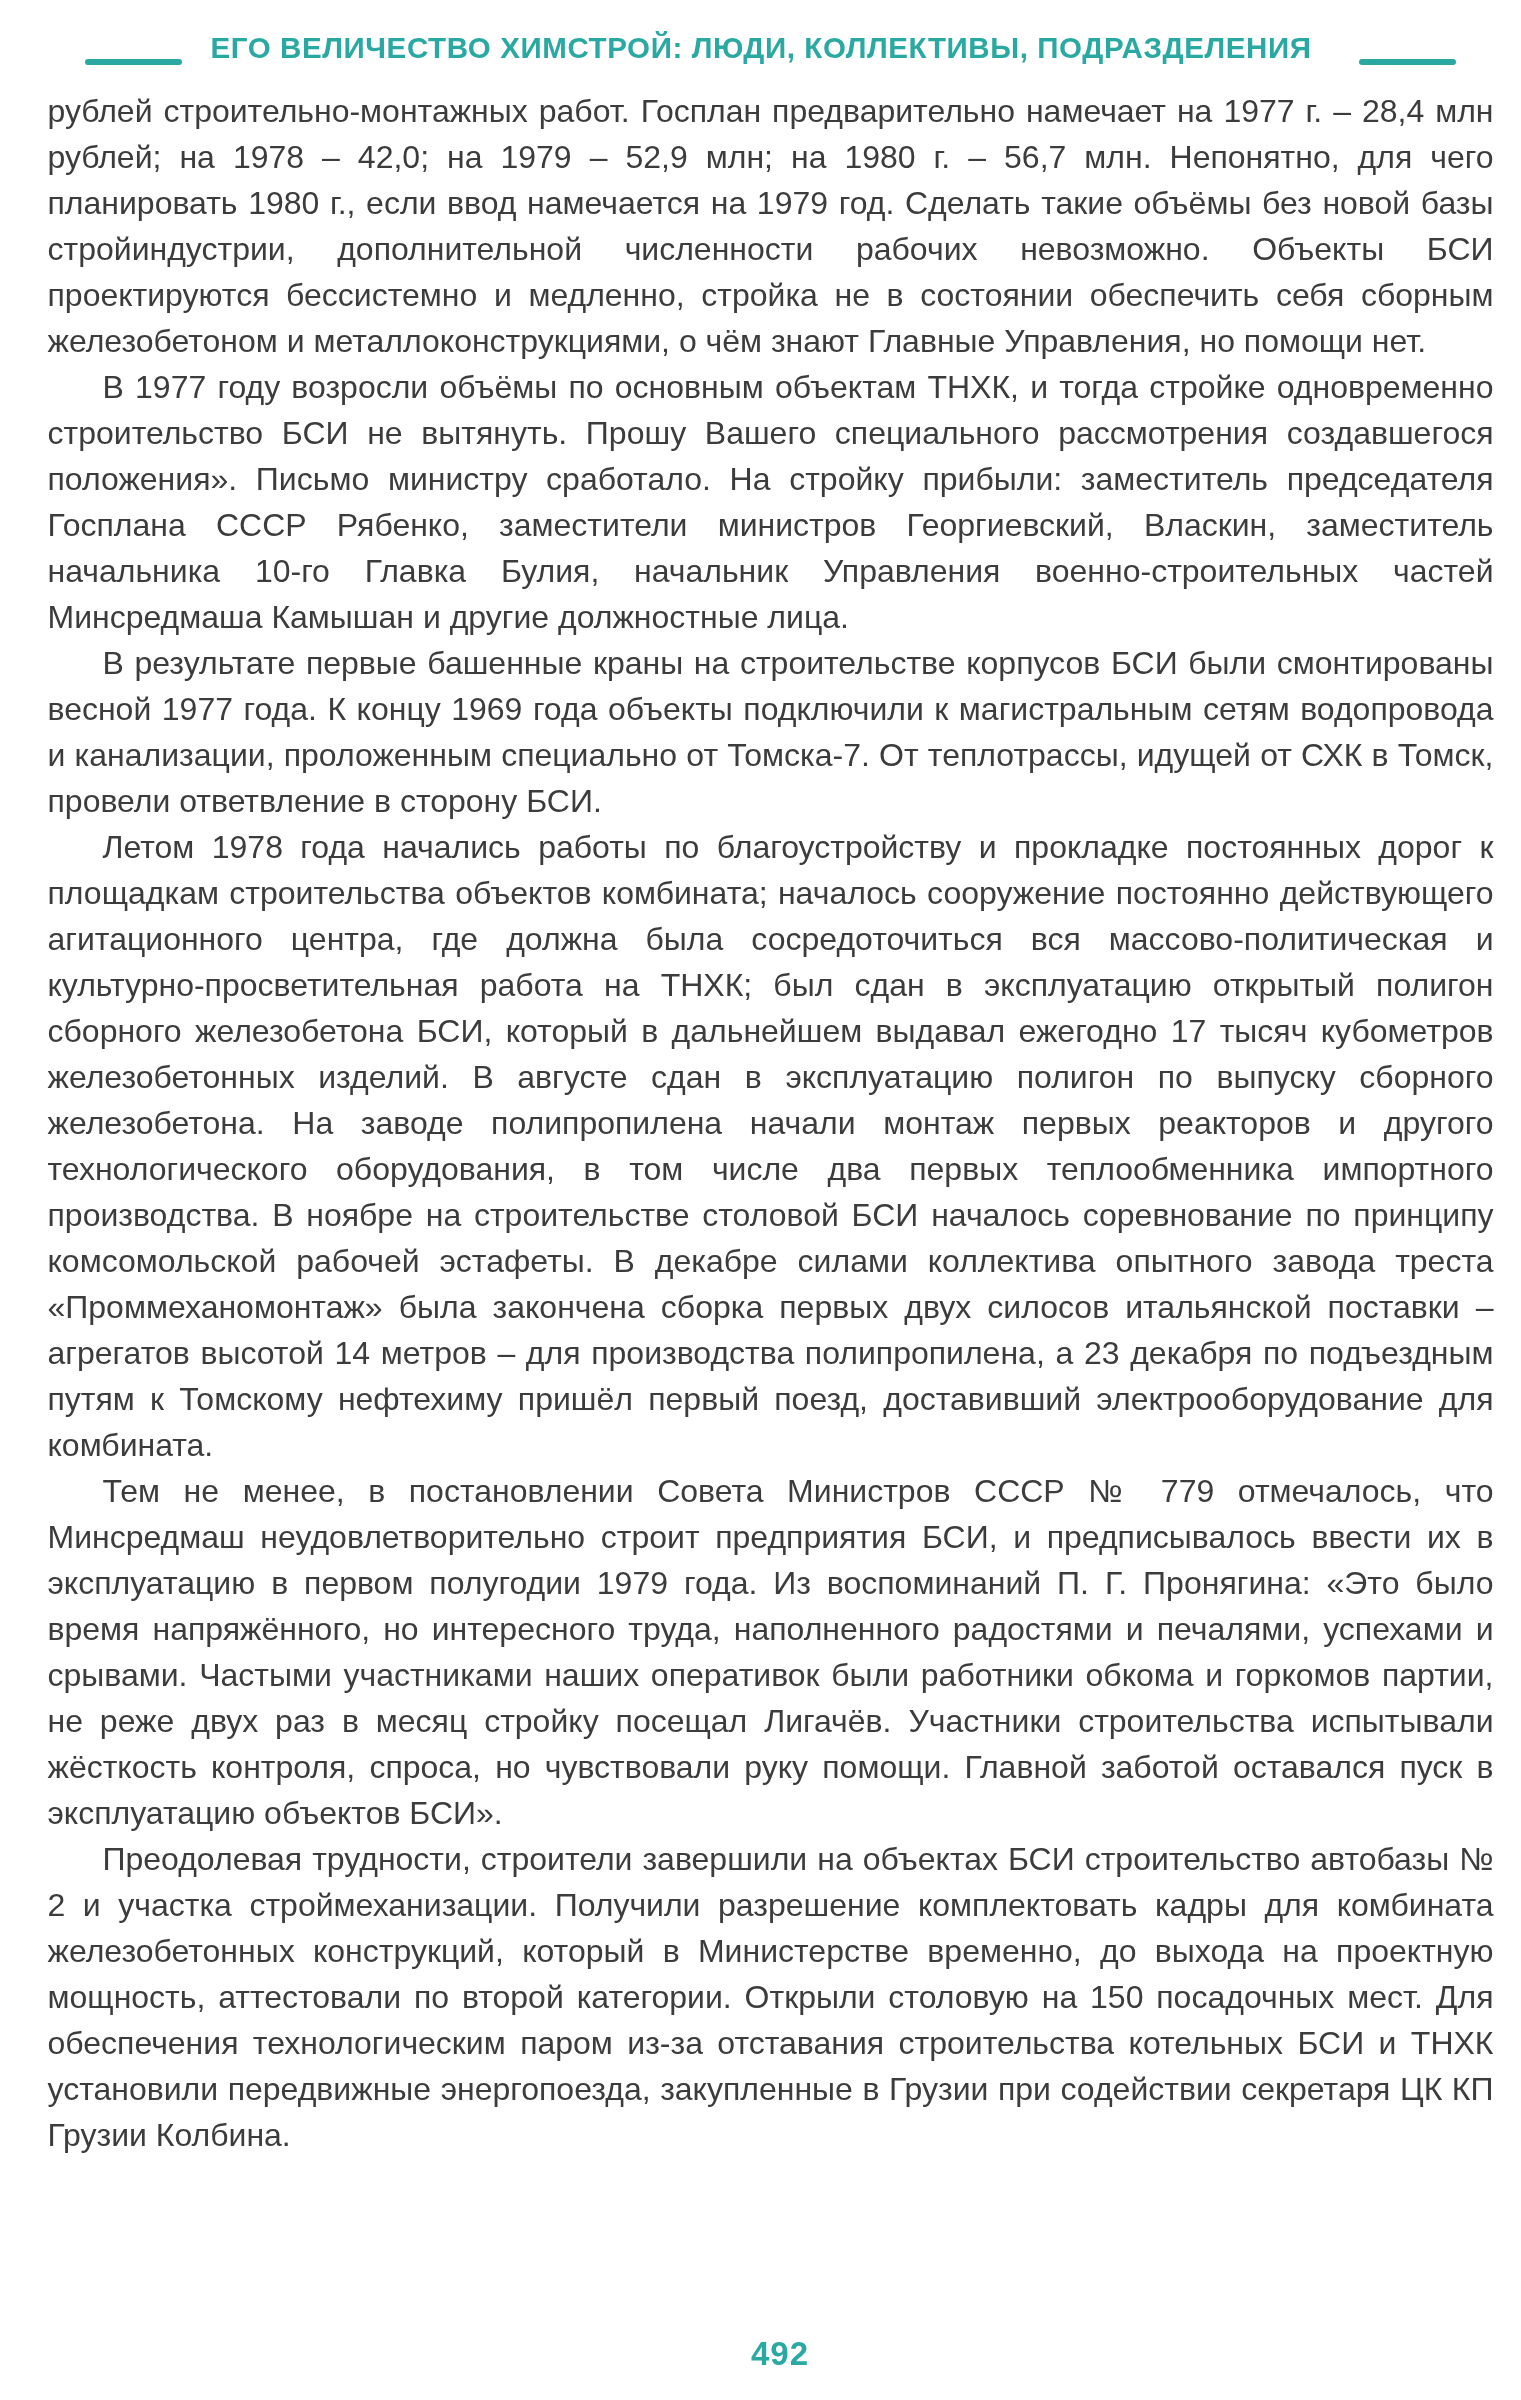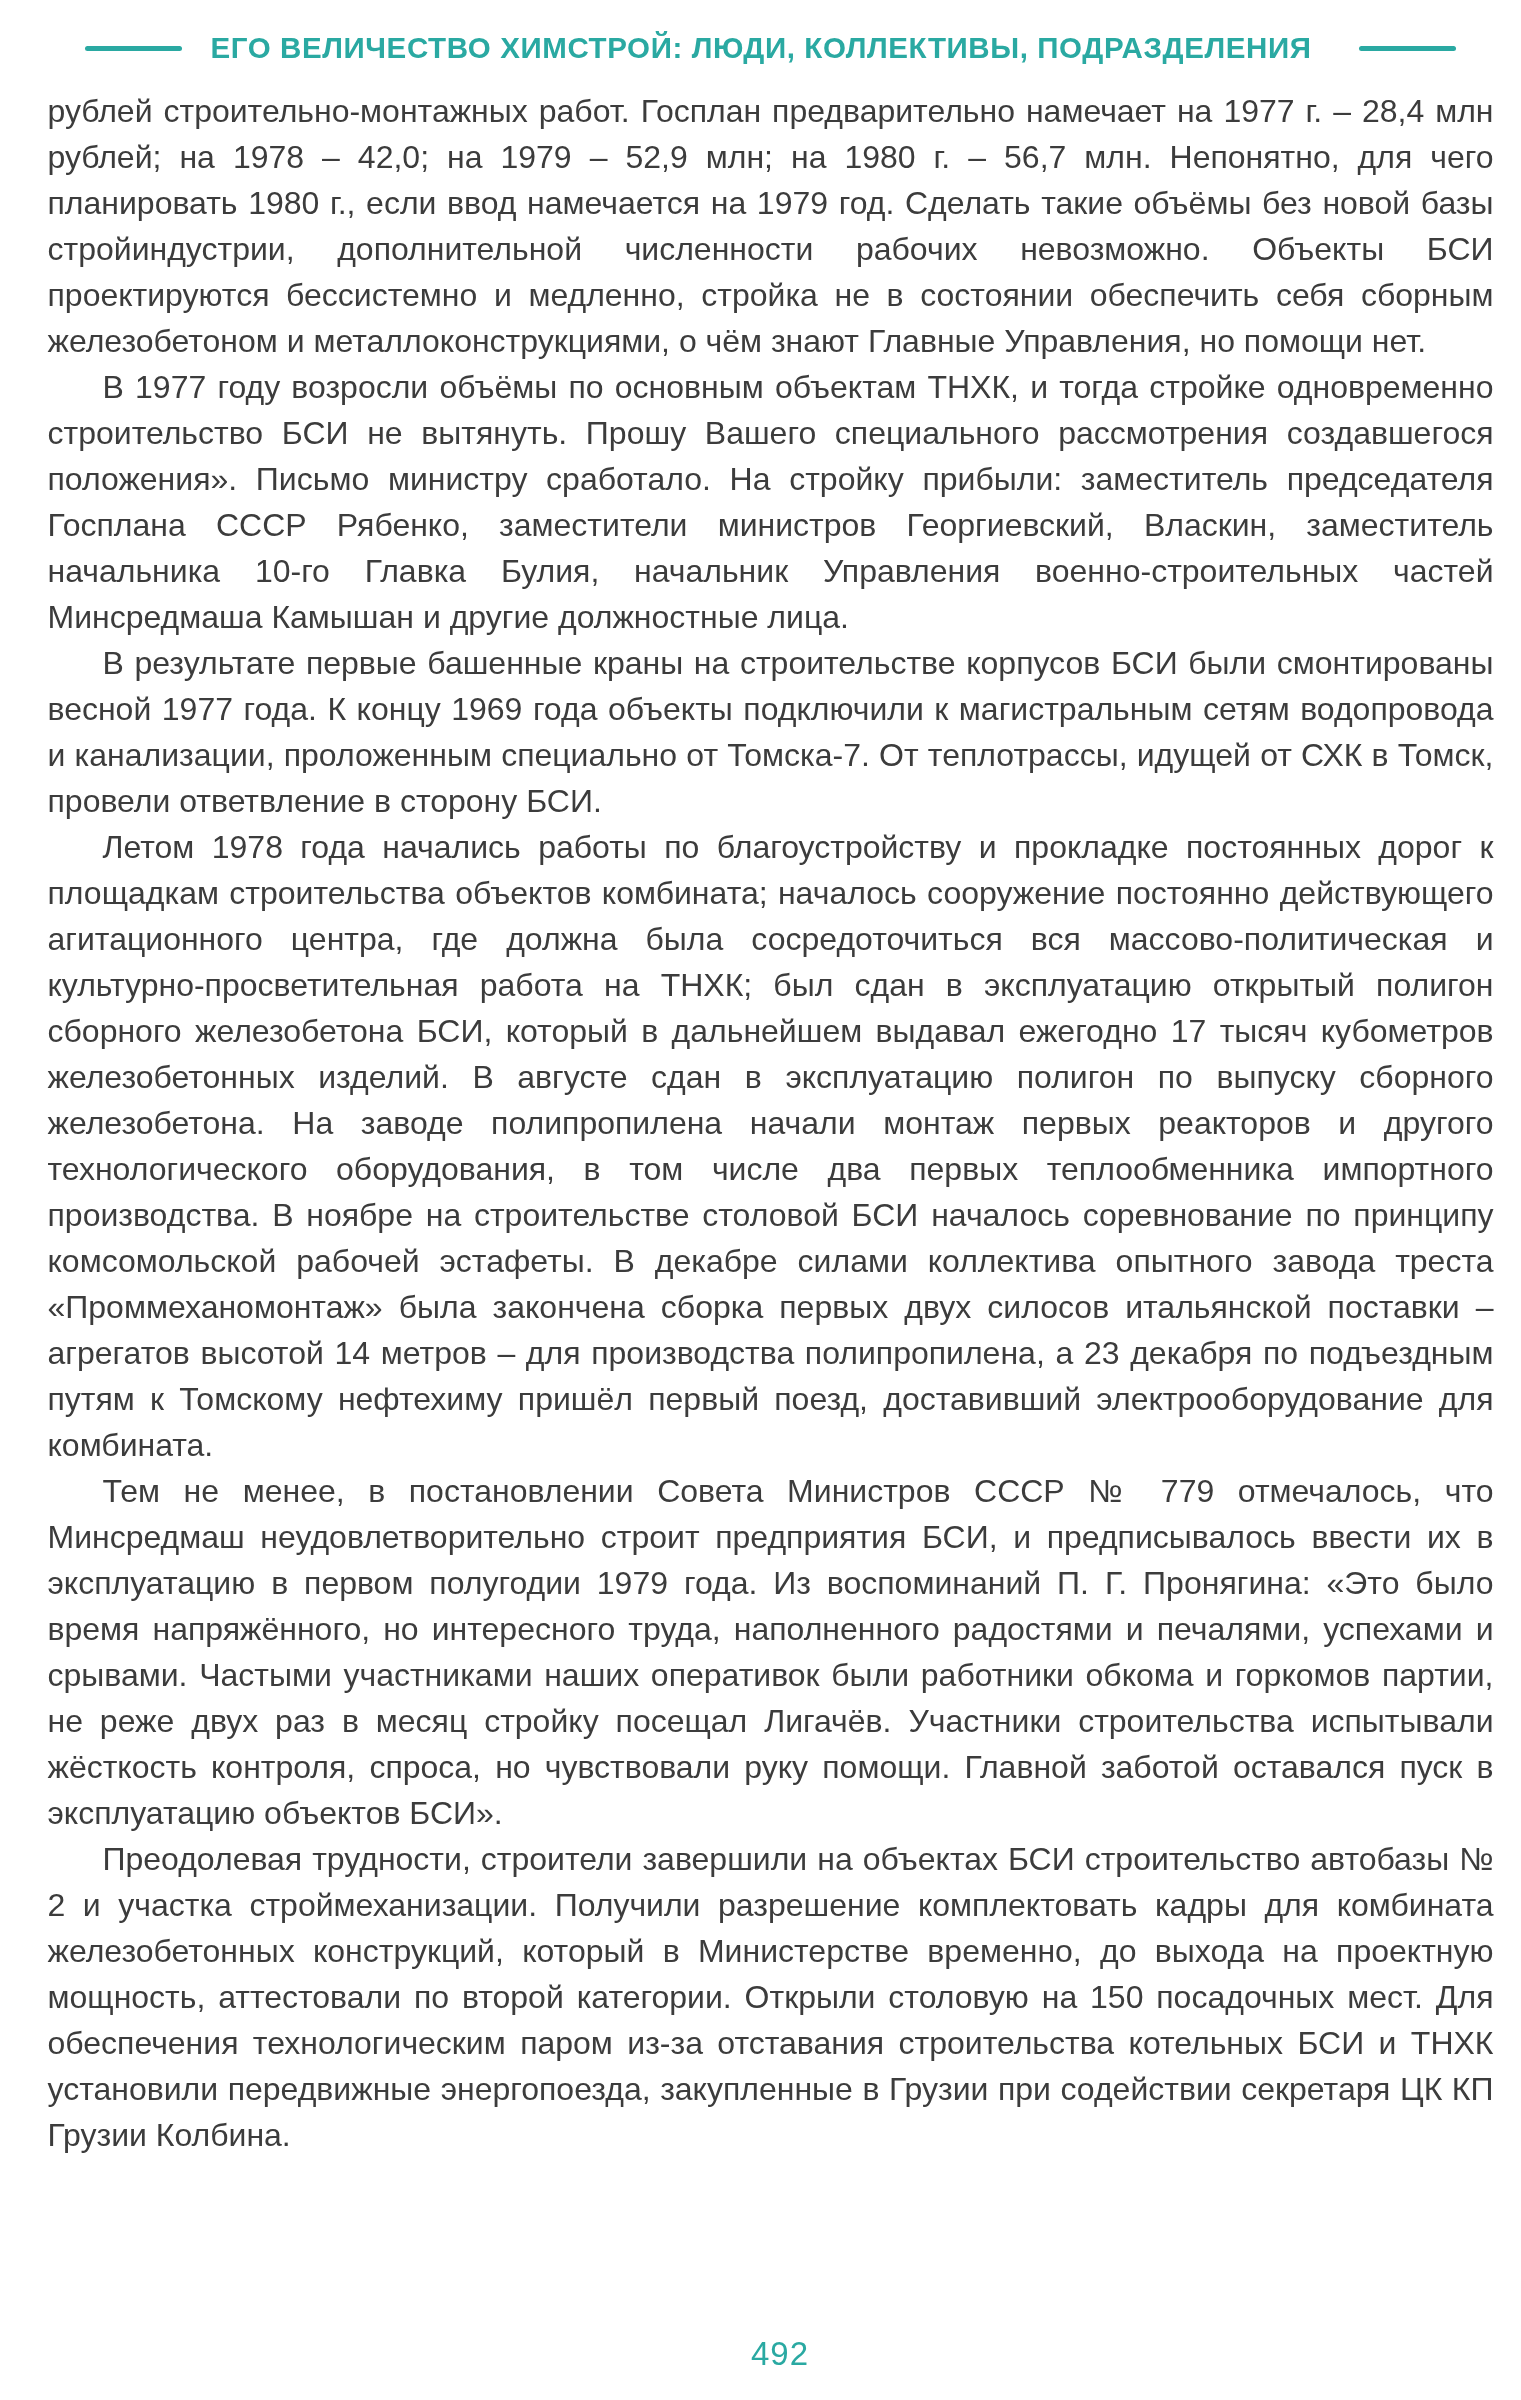--- a/index.html
+++ b/index.html
@@ -14,21 +14,21 @@
     width:1522px;
     height:2401px;
     margin:0 auto;
     background:var(--paper);
     padding:25px 28.5px 13.3px 28.5px;
     display:flex;
     flex-direction:column;
   }
   .chapter-header{
     display:flex;
-    align-items:center;
+    align-items:flex-end;
     justify-content:center;
     gap:28.5px;
     margin:5.7px 0 23px 0;
     flex:0 0 auto;
   }
   .rule{
     flex:0 0 97px;
     height:5.7px;
     border-radius:3.8px;
     background:var(--accent);
@@ -59,21 +59,21 @@
     text-indent:0;
   }
   .page-footer{
     flex:0 0 auto;
     text-align:center;
     padding:9.5px 0 15px 0;
   }
   .page-number{
     color:var(--accent);
     font-size:33px;
-    font-weight:400;
+    font-weight:700;
     letter-spacing:1px;
   }
 </style>
 </head>
 <body>
 
 <div class="page">
 
   <header class="chapter-header">
     <span class="rule"></span>

